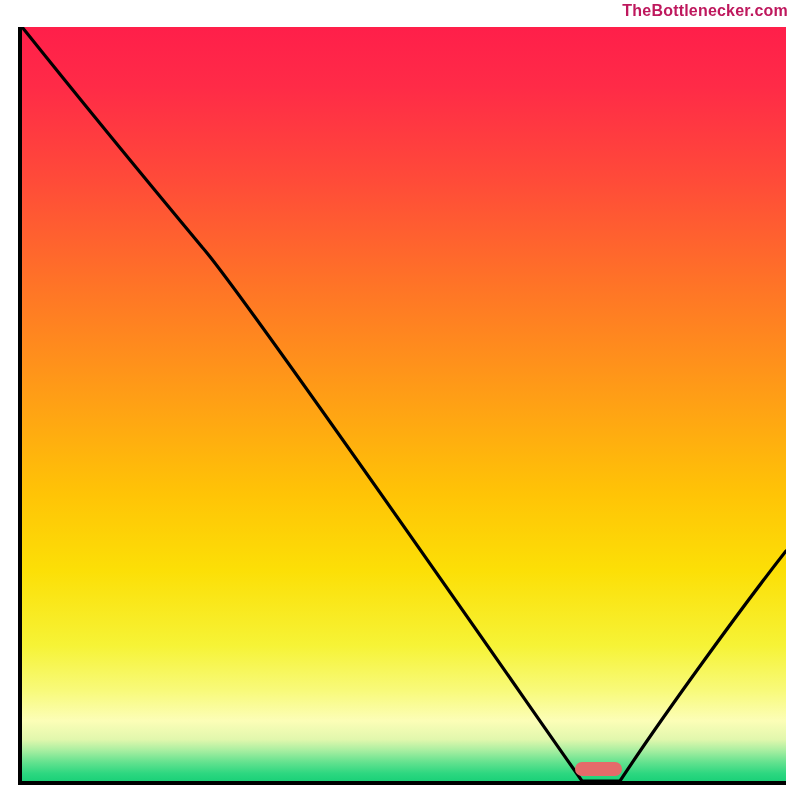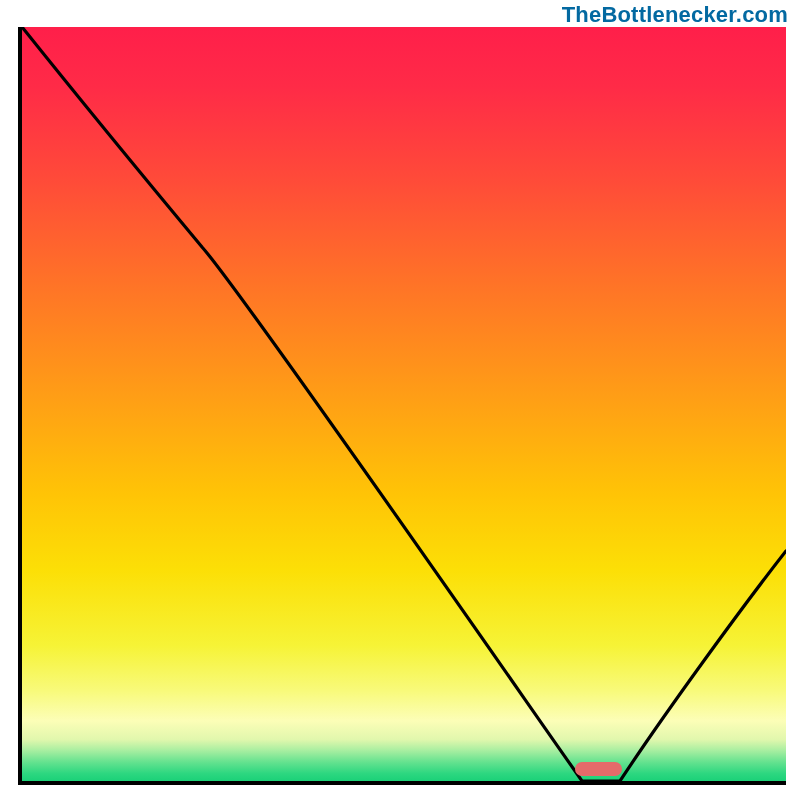--- a/index.html
+++ b/index.html
@@ -13,23 +13,23 @@
   }
   .frame {
     position: relative;
     width: 800px;
     height: 800px;
   }
   .attribution {
     position: absolute;
     top: 2px;
     right: 12px;
-    font-size: 22px;
+    font-size: 16px;
     font-weight: 600;
-    color: #0369a1;
+    color: #be185d;
     letter-spacing: 0.2px;
   }
   .plot {
     position: absolute;
     left: 18px;
     top: 27px;
     width: 768px;
     height: 758px;
     box-sizing: border-box;
     border-left: 4px solid #000;

